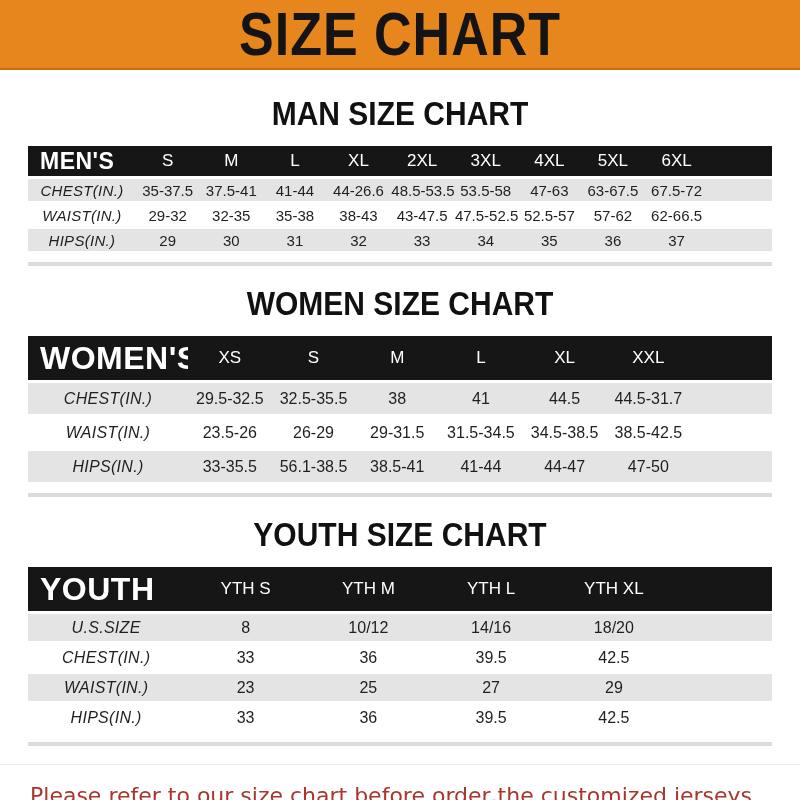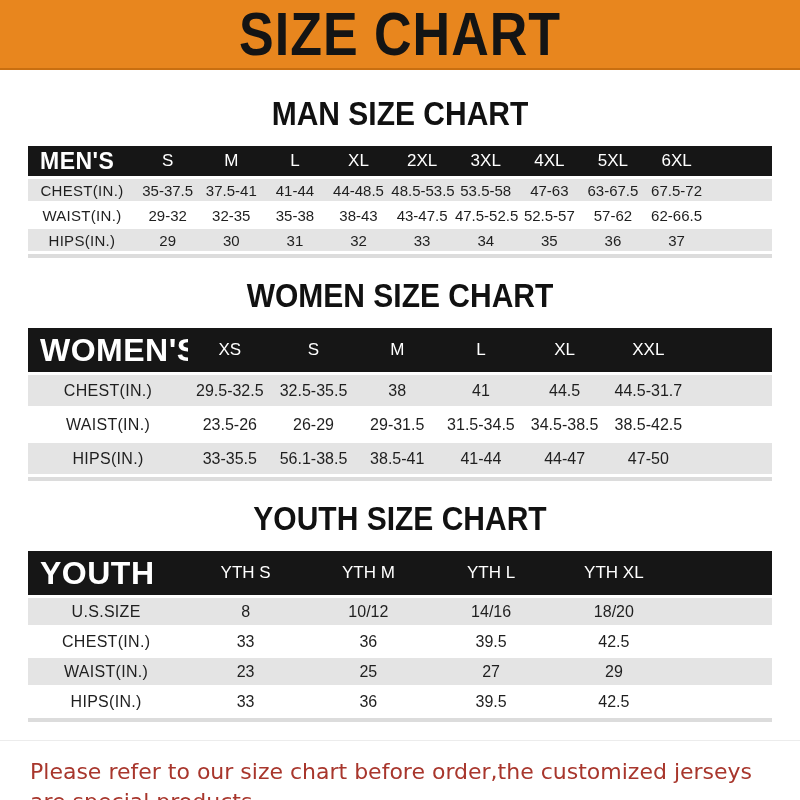--- a/index.html
+++ b/index.html
@@ -30,33 +30,33 @@
 
   
   .size-section{flex:0 0 auto;}
   .section-heading{
     text-align:center;margin:20px 0 13px 0;font-size:30px;line-height:32px;
     font-weight:bold;color:#111;letter-spacing:0;transform:scale(1.0,1.12);
   }
   .sec-1 .section-heading,.sec-2 .section-heading{margin-top:22px;}
 
   table.size-table{
-    width:93%;margin:0 auto;table-layout:fixed;
+    width:93%;margin:8px auto;table-layout:fixed;
     border-collapse:separate;border-spacing:0 3px;
   }
   thead th{background:var(--band);color:#fff;font-weight:normal;overflow:hidden;}
   th.label-cell{
     text-align:left;padding-left:12px;font-weight:bold;letter-spacing:.5px;
     font-size:32px;white-space:nowrap;
   }
   th.col-head{font-size:17px;text-align:center;}
   tbody td{text-align:center;color:#1f1f1f;overflow:hidden;white-space:nowrap;}
   tbody tr:nth-child(odd) td{background:var(--stripe);}
   tbody tr:nth-child(even) td{background:#fff;}
-  td.row-label{letter-spacing:.3px;}
+  td.row-label{letter-spacing:.3px;font-style:italic;}
 
   
   .sec-0 thead th{height:30px;}
   .sec-0 th.label-cell{font-size:23px;}
   .sec-0 tbody td{height:22px;font-size:15px;}
   .sec-0 col.col-label{width:14.5%;}
   .sec-0 col.col-filler{width:0%;}
 
   .sec-1 thead th{height:44px;}
   .sec-1 tbody td{height:31px;font-size:16px;}
@@ -119,21 +119,21 @@
               <th class="col-head">6XL</th>
               <th class="filler"></th>
             </tr>
       </thead>
       <tbody>
             <tr>
               <td class="row-label">CHEST(IN.)</td>
               <td class="value">35-37.5</td>
               <td class="value">37.5-41</td>
               <td class="value">41-44</td>
-              <td class="value">44-48.5</td>
+              <td class="value">44-26.6</td>
               <td class="value">48.5-53.5</td>
               <td class="value">53.5-58</td>
               <td class="value">47-63</td>
               <td class="value">63-67.5</td>
               <td class="value">67.5-72</td>
               <td class="filler"></td>
             </tr>
             <tr>
               <td class="row-label">WAIST(IN.)</td>
               <td class="value">29-32</td>

